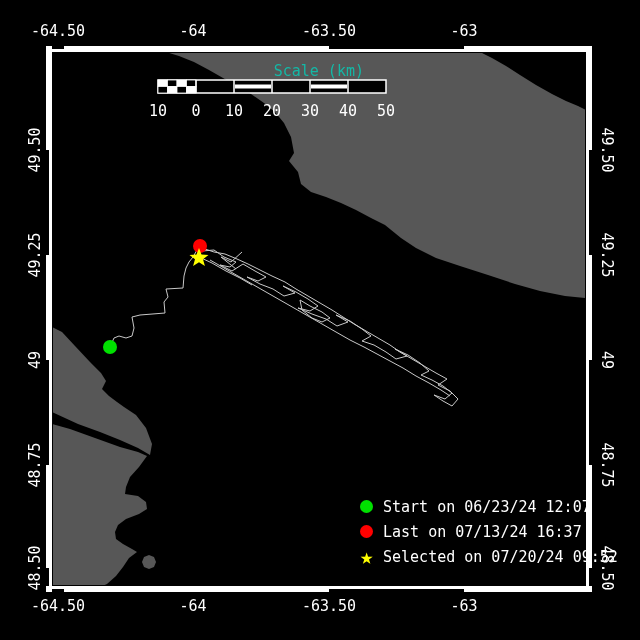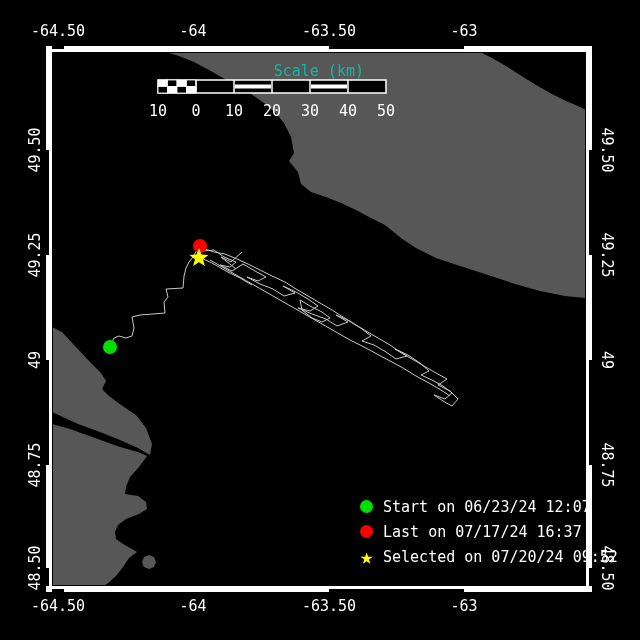--- a/index.html
+++ b/index.html
@@ -97,20 +97,20 @@
 
   <div class="scale-title">Scale (km)</div>
 
   <div class="legend">
     <div class="legend-row">
       <span class="legend-marker" style="background: rgb(0, 224, 0);"></span>
       <span class="legend-label">Start on 06/23/24 12:07</span>
     </div>
     <div class="legend-row">
       <span class="legend-marker" style="background: rgb(255, 0, 0);"></span>
-      <span class="legend-label">Last on 07/17/24 16:37</span>
+      <span class="legend-label">Last on 07/13/24 16:37</span>
     </div>
     <div class="legend-row">
       <span class="legend-marker star" style="color: rgb(255, 255, 0);">★</span>
       <span class="legend-label">Selected on 07/20/24 09:52</span>
     </div>
   </div>
 </div>
 
 </body></html>

